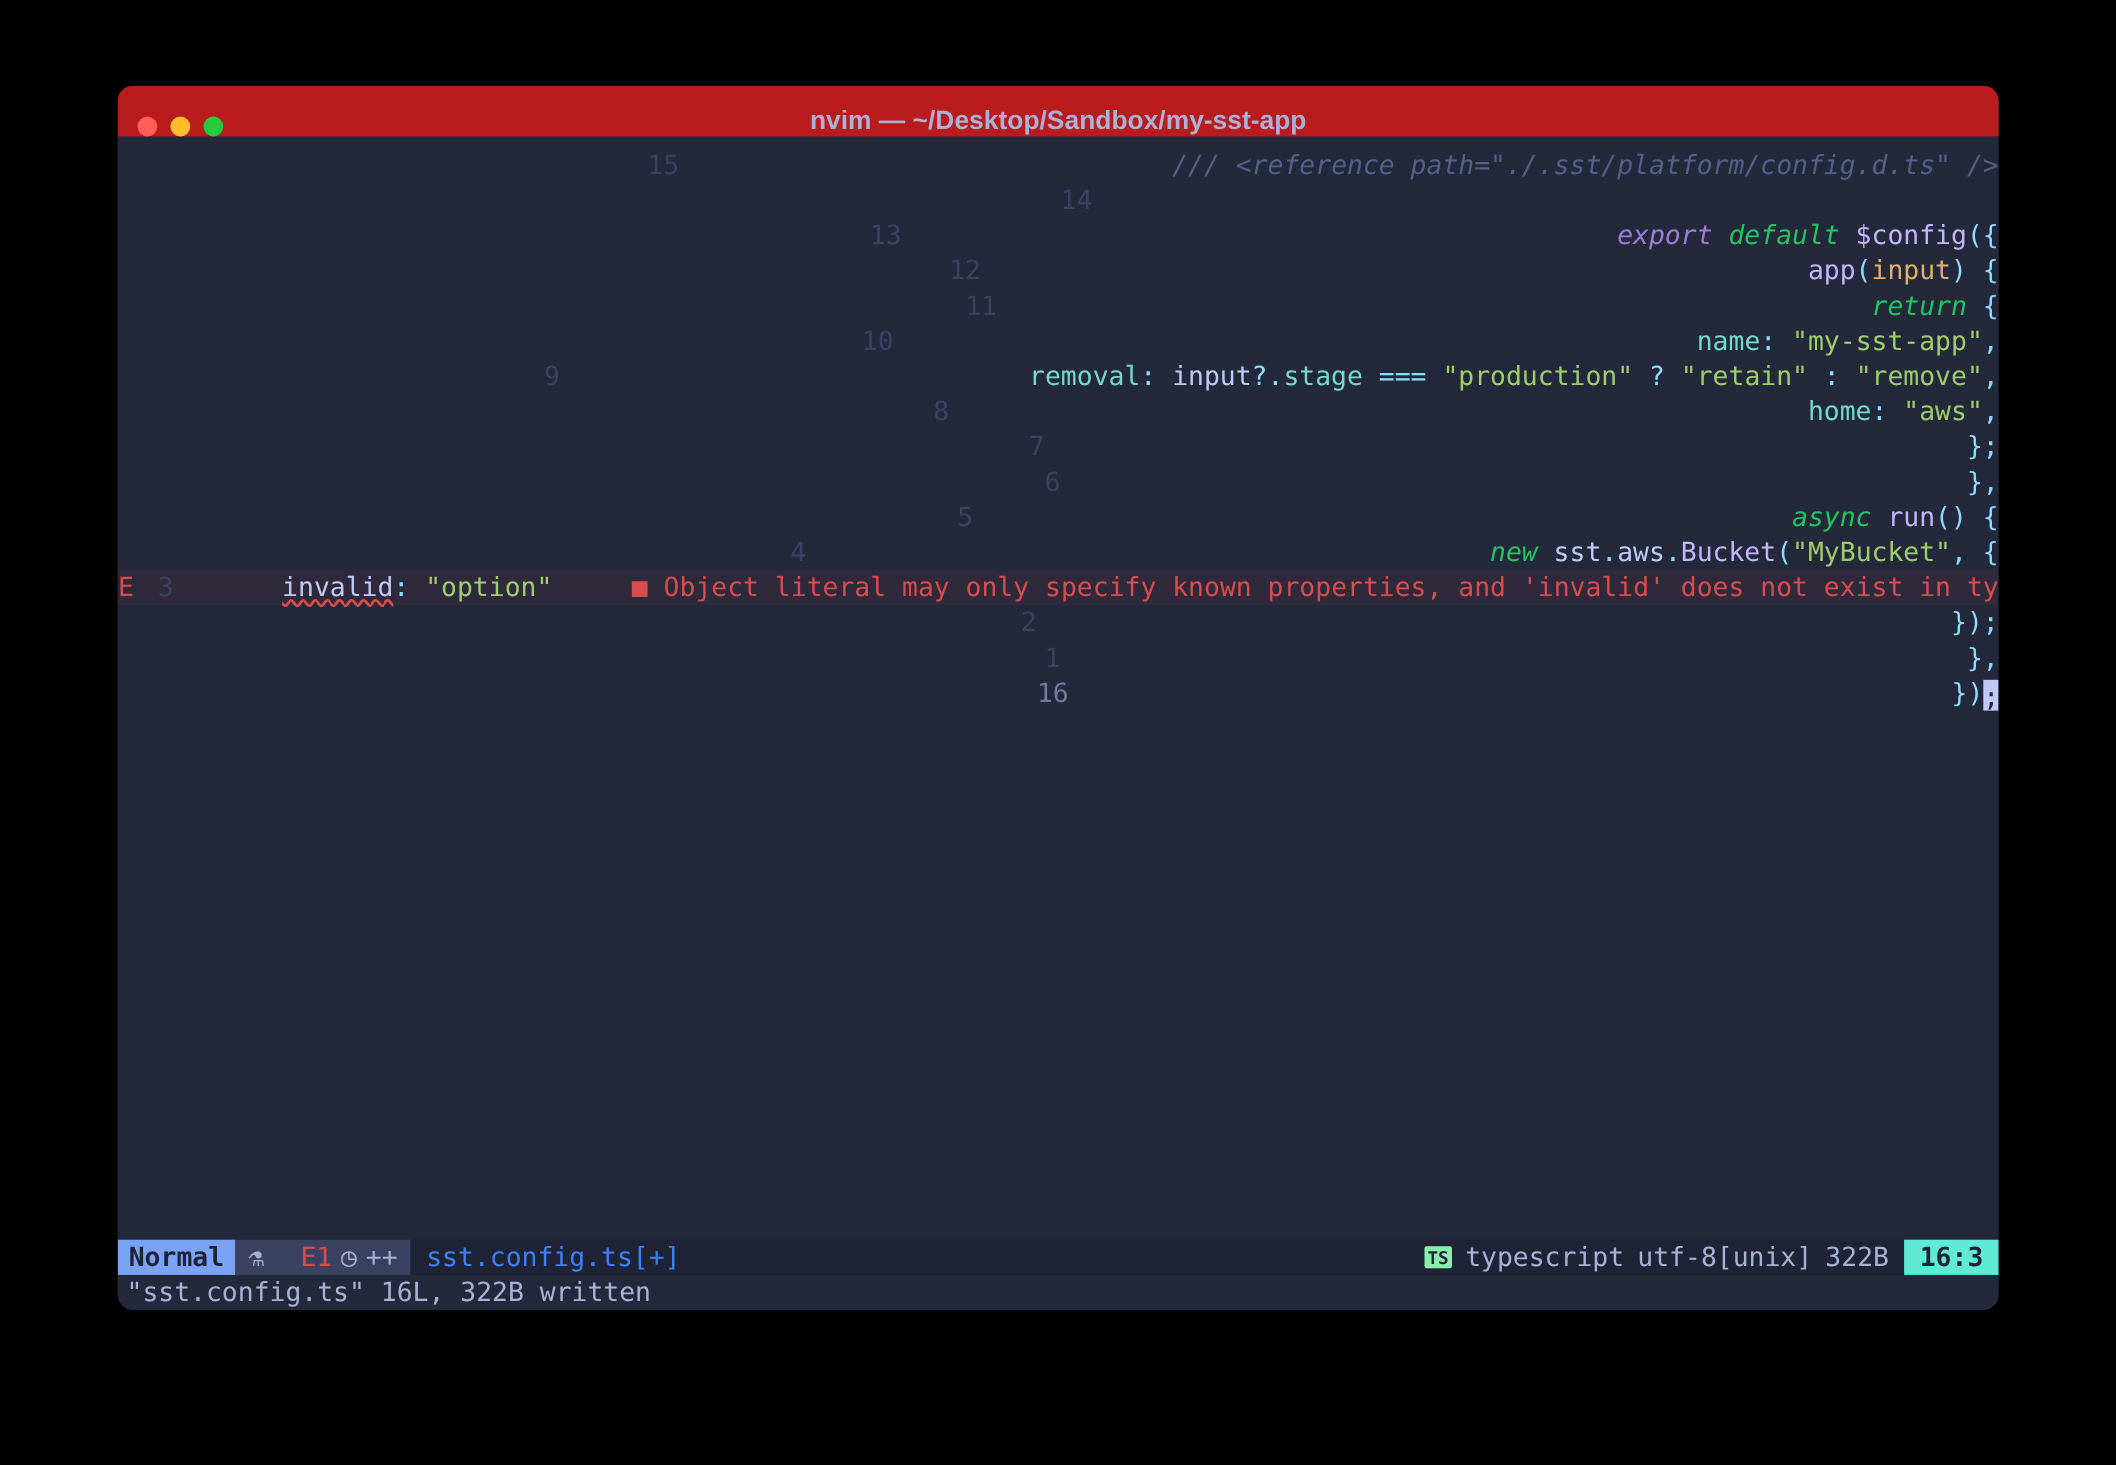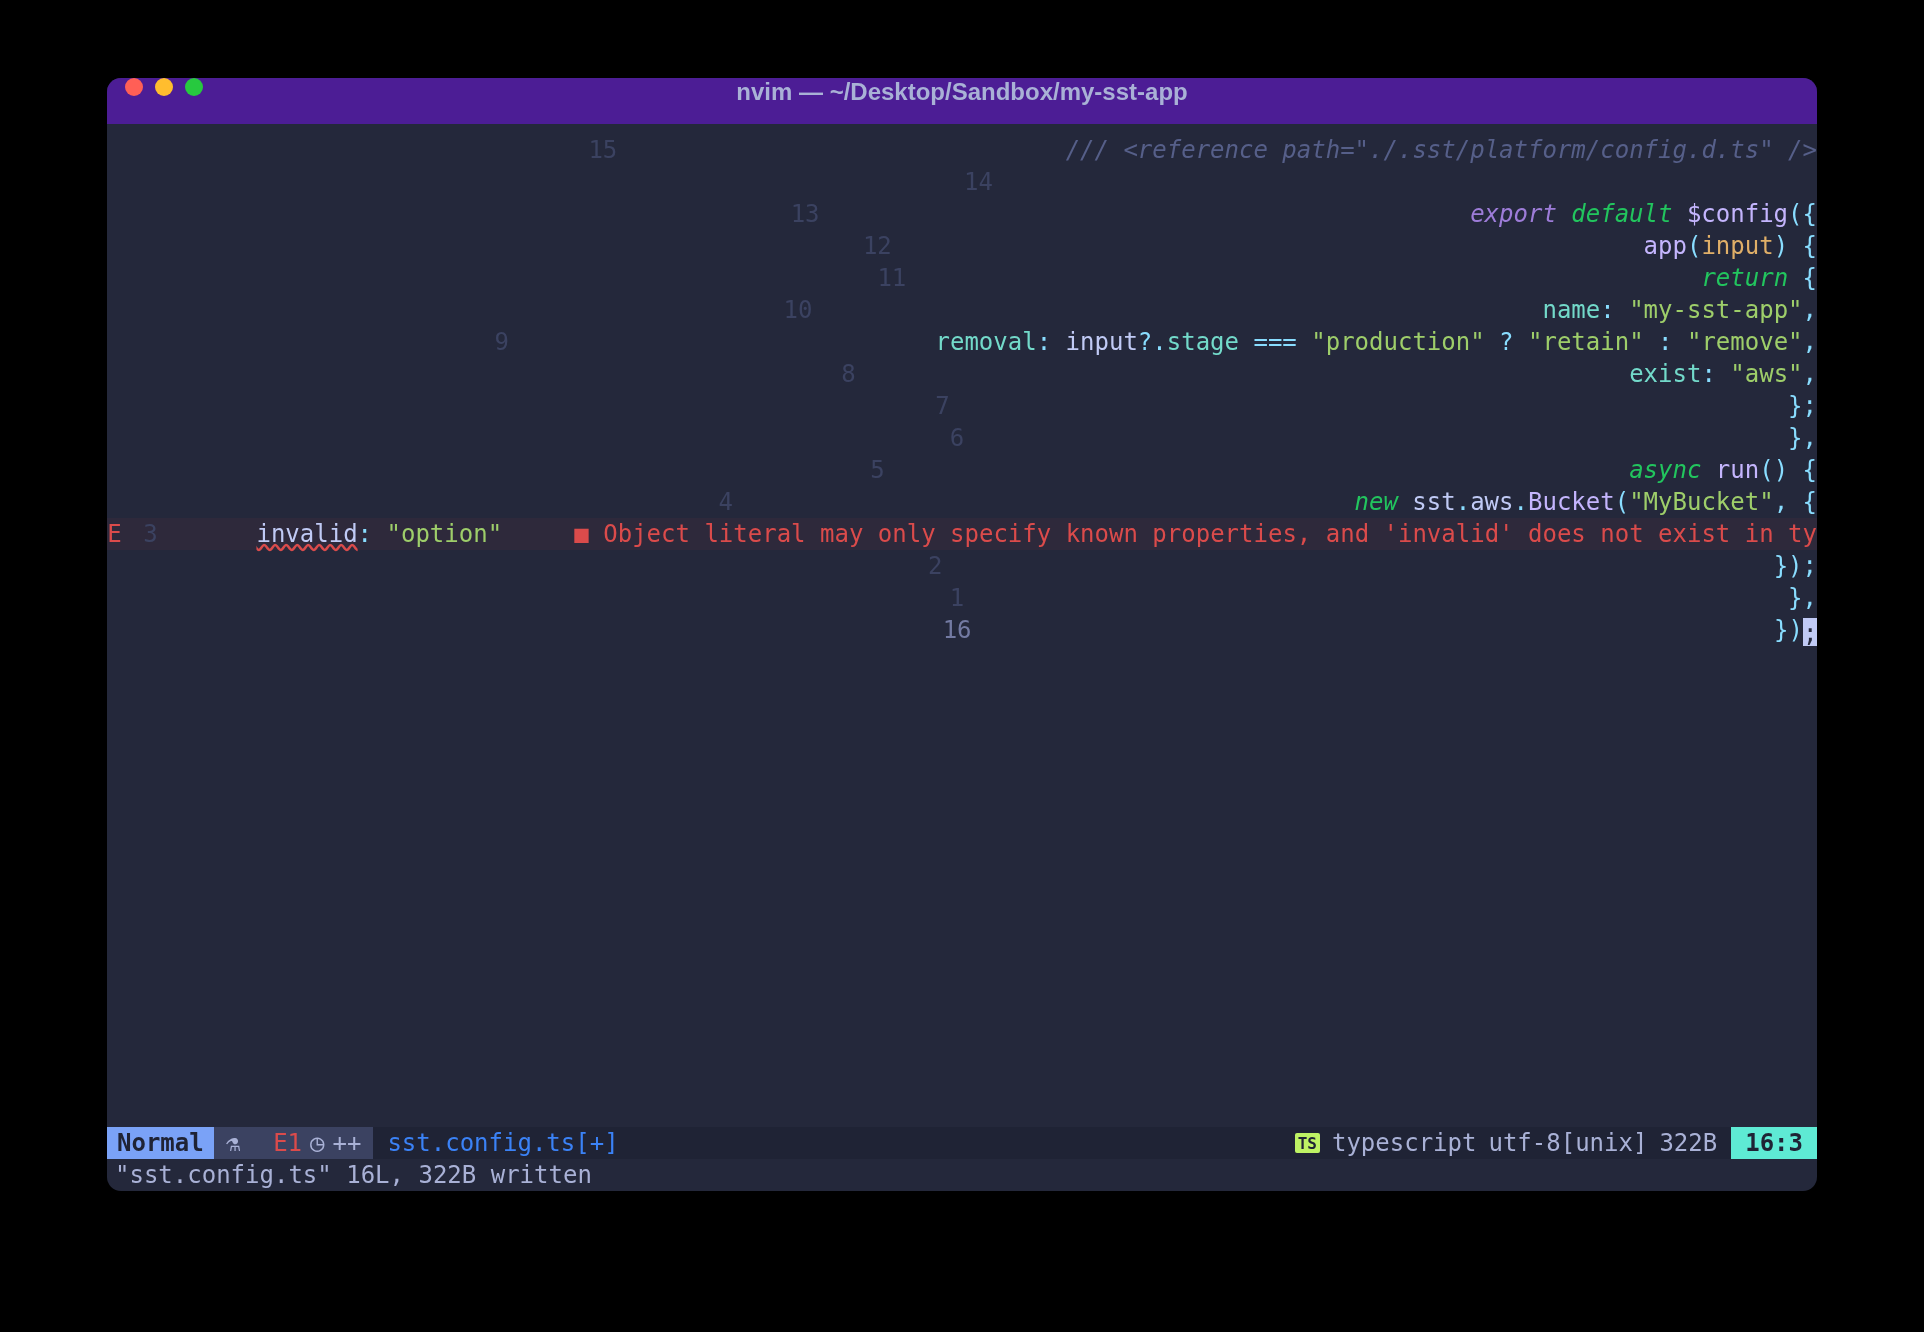--- a/index.html
+++ b/index.html
@@ -18,23 +18,23 @@
     height: 1113px;
     background: #24283b;
     border-radius: 14px;
     overflow: hidden;
     display: flex;
     flex-direction: column;
     box-shadow: 0 30px 80px rgba(0,0,0,0.6);
   }
   .titlebar {
     height: 46px;
-    background: #4c1d95;
-    display: flex;
-    align-items: flex-start;
+    background: #b91c1c;
+    display: flex;
+    align-items: flex-end;
     position: relative;
     padding: 0 18px;
   }
   .traffic {
     display: flex;
     gap: 12px;
   }
   .dot { width: 18px; height: 18px; border-radius: 50%; }
   .dot.red { background: #ff5f56; }
   .dot.yellow { background: #ffbd2e; }
@@ -124,21 +124,21 @@
     background: #3b4261;
     color: #a9b1d6;
     padding: 0 12px;
     height: 100%;
     display: flex;
     align-items: center;
     gap: 8px;
   }
   .seg .err-count { color: #db4b4b; margin-left: 25px; }
   .ts-badge {
-    background: #bef264;
+    background: #86efac;
     color: #1f2335;
     font-size: 16px;
     font-weight: bold;
     padding: 0 3px;
     border-radius: 2px;
     height: 20px;
     display: flex;
     align-items: center;
   }
   .filename-seg { padding: 0 14px; color: #3b82f6; }
@@ -216,21 +216,21 @@
 
     <div class="line">
       <span class="sign"></span>
       <span class="lineno">9</span>
       <span class="code"><span class="c-white">      </span><span class="c-prop">removal</span><span class="c-punct">:</span><span class="c-white"> </span><span class="c-white">input</span><span class="c-op">?.</span><span class="c-prop">stage</span><span class="c-white"> </span><span class="c-op">===</span><span class="c-white"> </span><span class="c-string">"production"</span><span class="c-white"> </span><span class="c-op">?</span><span class="c-white"> </span><span class="c-string">"retain"</span><span class="c-white"> </span><span class="c-op">:</span><span class="c-white"> </span><span class="c-string">"remove"</span><span class="c-punct">,</span></span>
     </div>
 
     <div class="line">
       <span class="sign"></span>
       <span class="lineno">8</span>
-      <span class="code"><span class="c-white">      </span><span class="c-prop">exist</span><span class="c-punct">:</span><span class="c-white"> </span><span class="c-string">"aws"</span><span class="c-punct">,</span></span>
+      <span class="code"><span class="c-white">      </span><span class="c-prop">home</span><span class="c-punct">:</span><span class="c-white"> </span><span class="c-string">"aws"</span><span class="c-punct">,</span></span>
     </div>
 
     <div class="line">
       <span class="sign"></span>
       <span class="lineno">7</span>
       <span class="code"><span class="c-white">    </span><span class="c-punct">};</span></span>
     </div>
 
     <div class="line">
       <span class="sign"></span>

